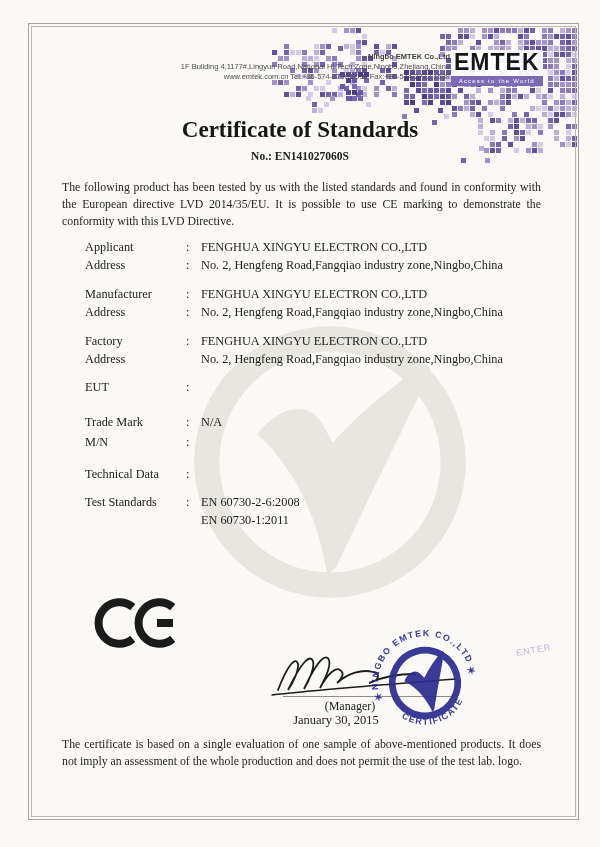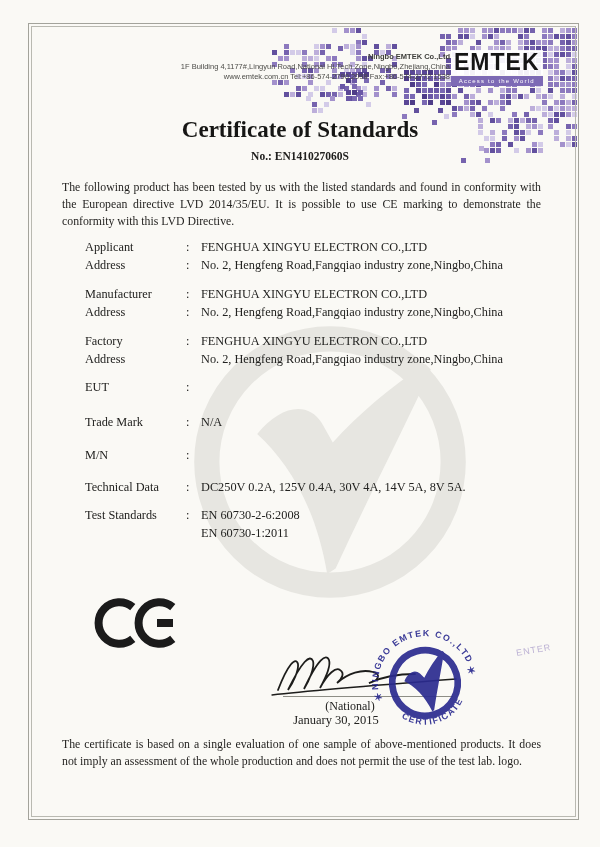--- a/index.html
+++ b/index.html
@@ -660,29 +660,28 @@
       <div class="flabel">EUT</div>
       <div class="fcolon">:</div>
     </div>
     <div class="frow" style="margin-top: 17px;">
       <div class="flabel">Trade Mark</div>
       <div class="fcolon">:</div>
       <div class="fvalue">
         <div>N/A</div>
       </div>
     </div>
-    <div class="frow" style="margin-top: 15px;">
+    <div class="frow" style="margin-top: 2px;">
       <div class="flabel">M/N</div>
       <div class="fcolon">:</div>
     </div>
     <div class="frow" style="margin-top: 14px;">
       <div class="flabel">Technical Data</div>
       <div class="fcolon">:</div>
       <div class="fvalue">
-        <div>DC250V 0.2A, 125V 0.4A, 30V 4A, 14V 5A, 8V 5A.</div>
       </div>
     </div>
     <div class="frow" style="margin-top: 10px;">
       <div class="flabel">Test Standards</div>
       <div class="fcolon">:</div>
       <div class="fvalue">
         <div>EN 60730-2-6:2008</div>
         <div>EN 60730-1:2011</div>
       </div>
     </div>
@@ -692,21 +691,21 @@
   <path d="M49.7,11.1 A26,26 0 1 0 49.7,50.9"></path>
   <path d="M99.7,11.1 A26,26 0 1 0 99.7,50.9"></path>
   <path d="M80,31 H100"></path>
 </svg>
 
 <div id="sig-line" class="abs"></div>
 <svg id="sig-svg" class="abs" width="195" height="58">
   <path d="M10,44 C20,18 28,10 30,18 C31,24 25,37 20,44 C34,15 42,8 45,15 C47,21 41,35 36,43 C50,13 58,7 61,14 C63,20 57,33 52,42 C60,27 68,21 72,24 C77,27 74,33 69,37 C80,27 94,23 105,26 C114,28 110,35 101,37 C114,31 130,28 147,28" stroke-width="1.8"></path>
   <path d="M4,49 C45,44 110,39 188,33" stroke-width="1.3"></path>
 </svg>
-<div id="sig-role" class="abs">(National)</div>
+<div id="sig-role" class="abs">(Manager)</div>
 <div id="sig-date" class="abs">January 30, 2015</div>
 
 <div id="ghost" class="abs">ENTER</div>
 
 <svg id="stamp" class="abs" width="124" height="124" viewBox="0 0 140 140">
   <defs>
     <path id="arcTop" d="M 17,70 A 53,53 0 1 1 123,70"></path>
     <path id="arcBot" d="M 23,70 A 47,47 0 0 0 117,70"></path>
   </defs>
   <g transform="rotate(-16 70 70)">

